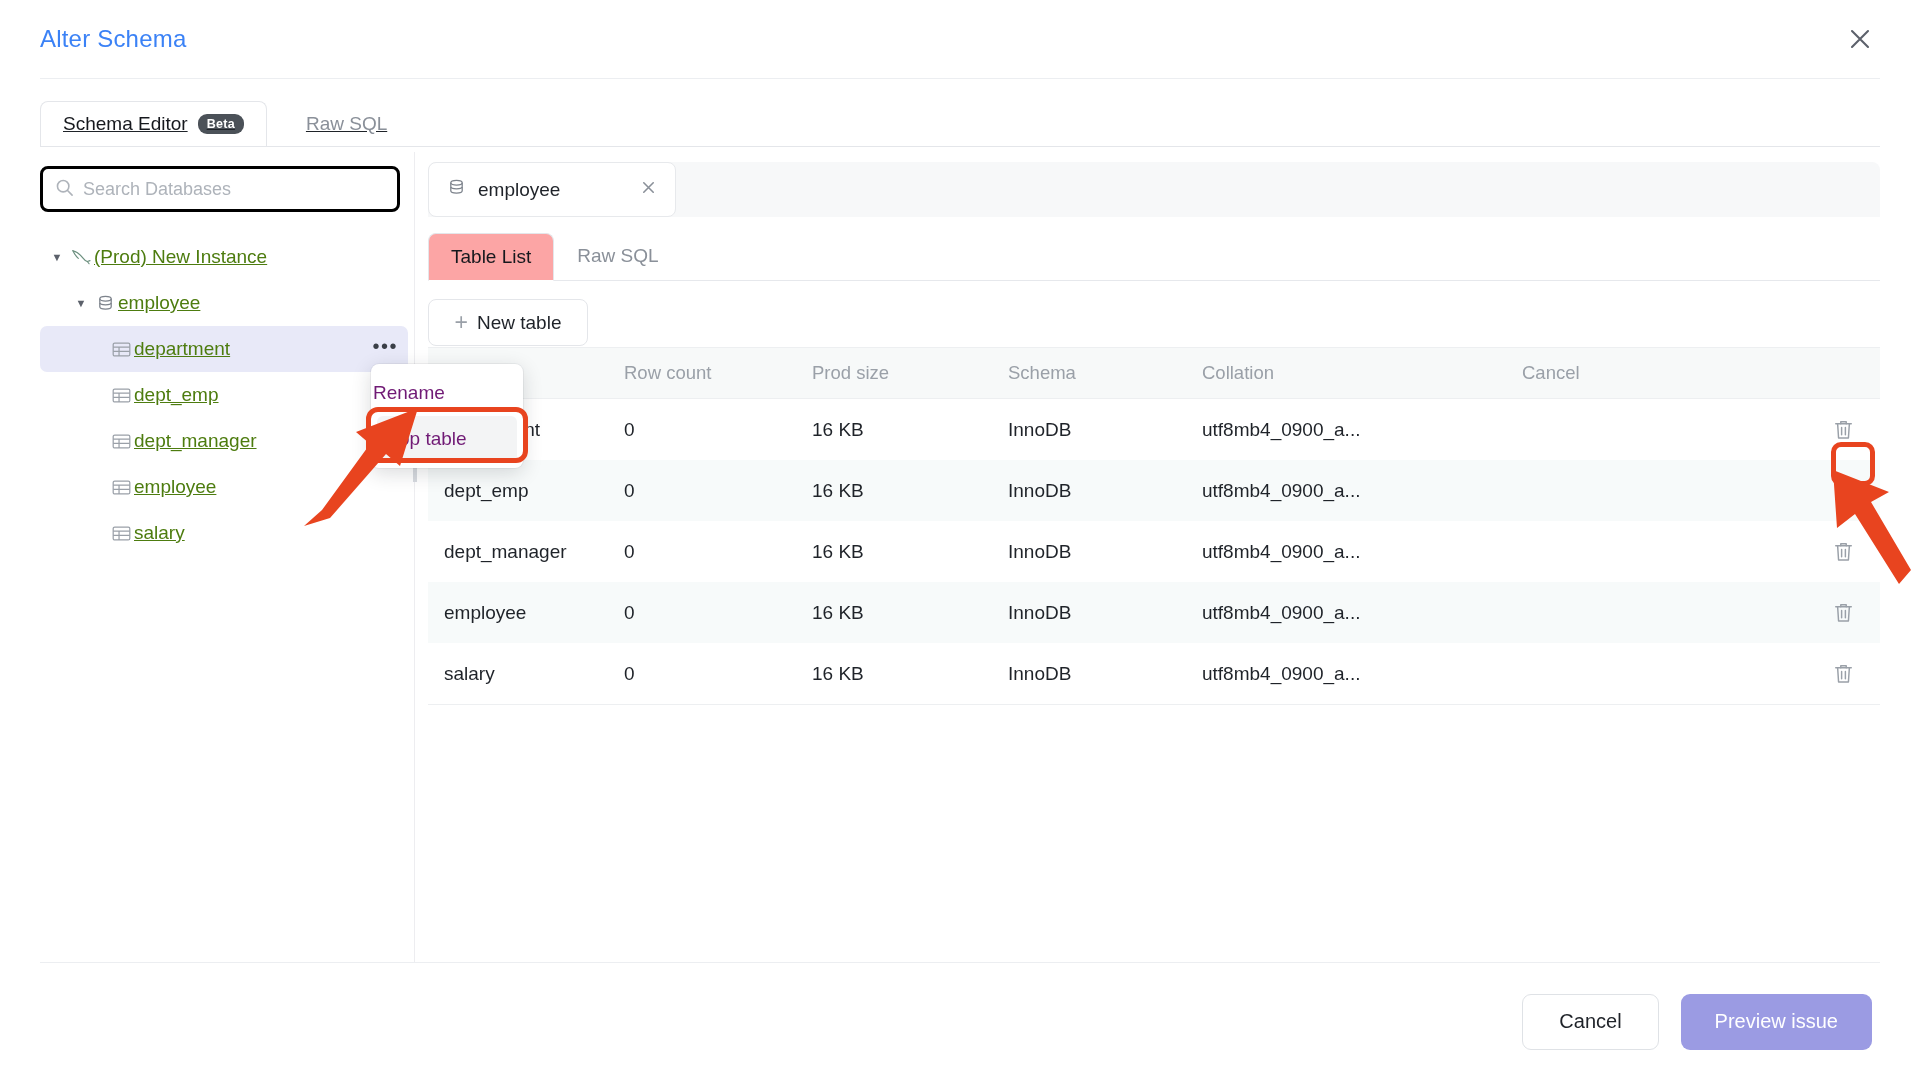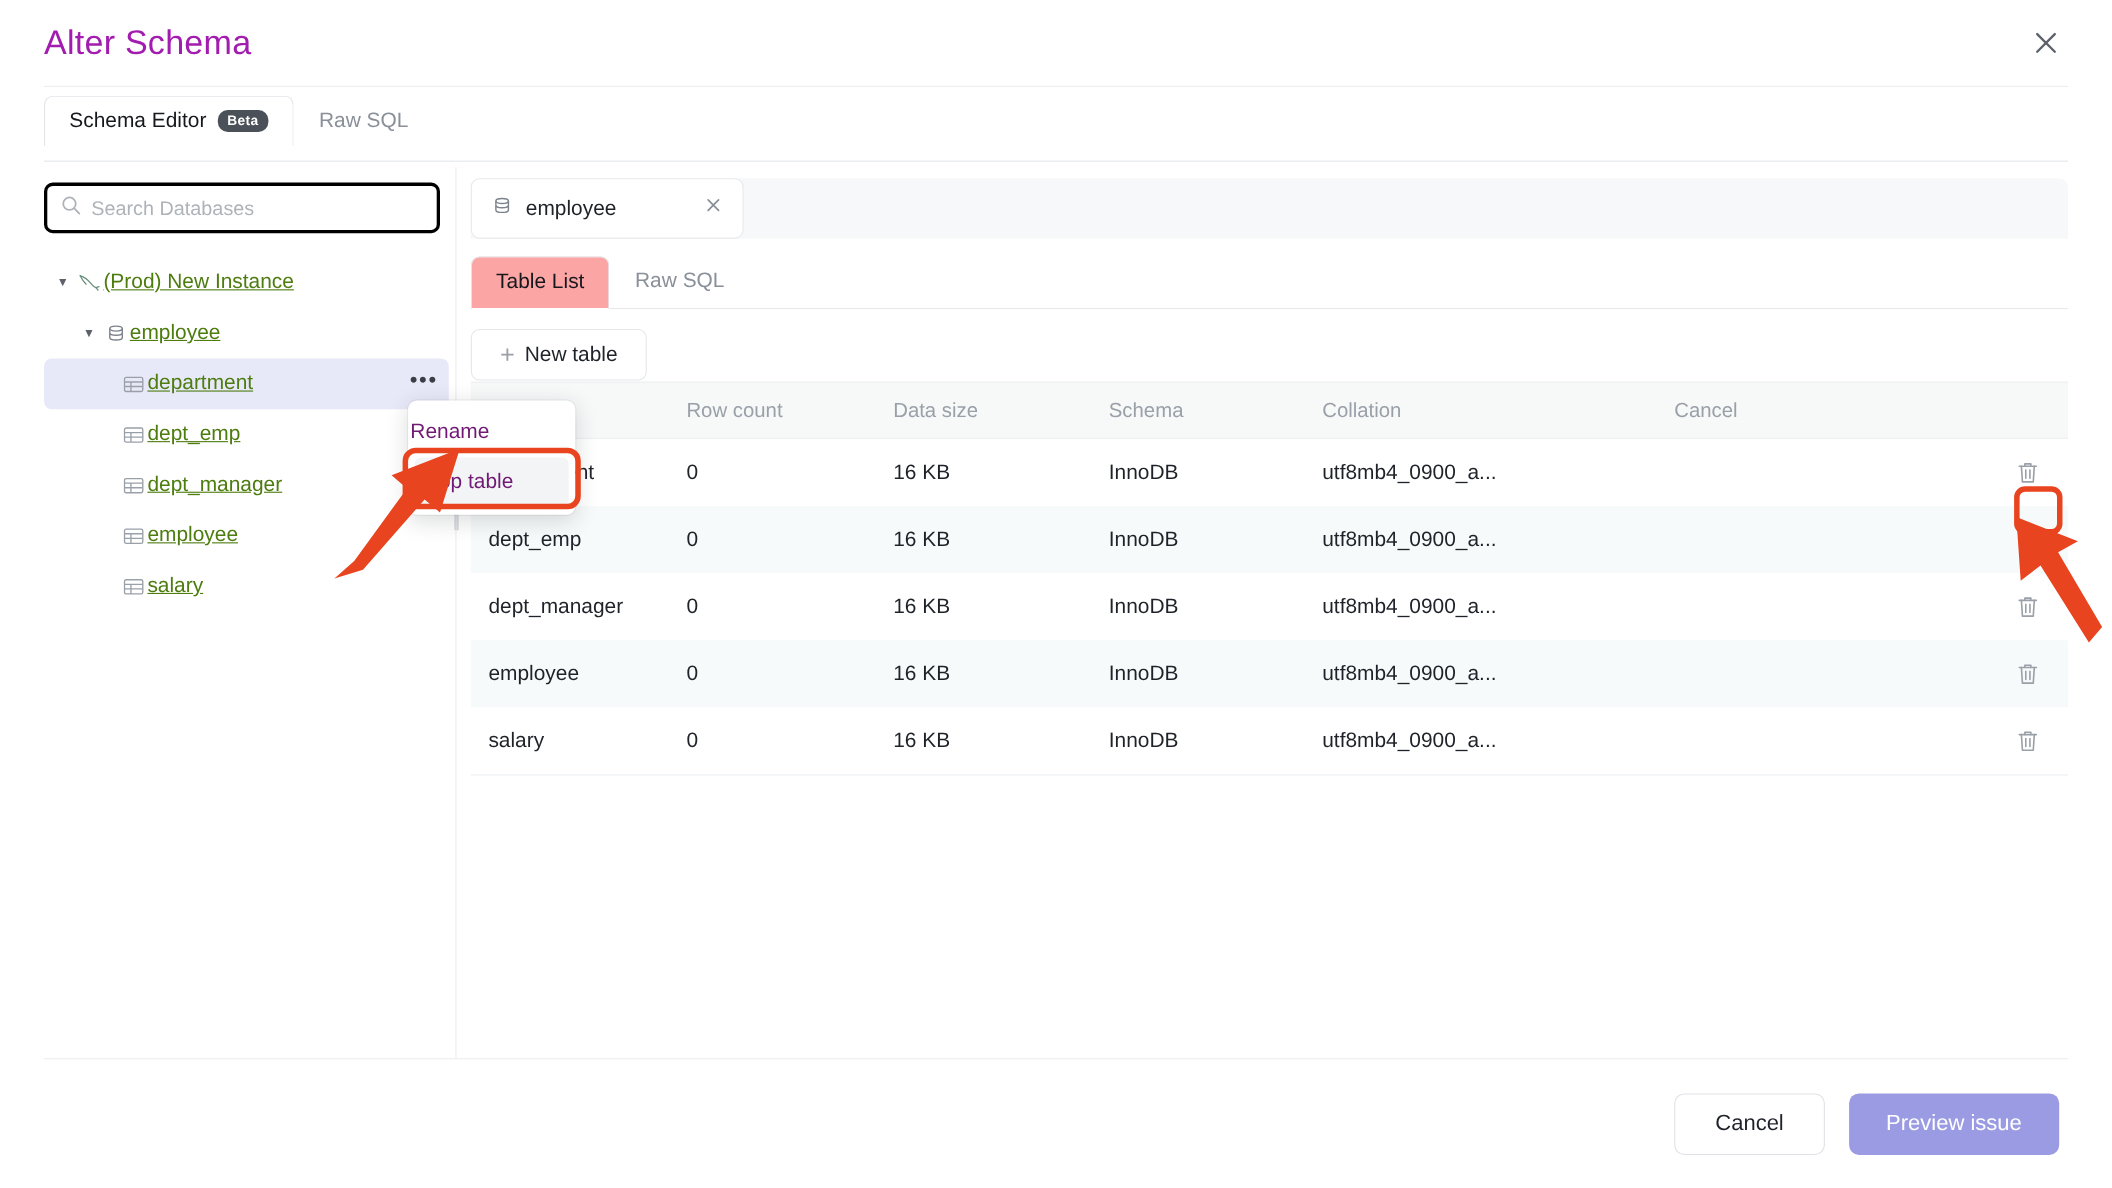--- a/index.html
+++ b/index.html
@@ -11,33 +11,33 @@
     overflow: hidden;
   }
   #root { position: relative; width: 1920px; height: 1080px; }
 
   
   .dlg-header {
     position: absolute; left: 0; top: 0; width: 1920px; height: 78px;
     display: flex; align-items: center; justify-content: space-between;
     padding: 0 40px;
   }
-  .dlg-title { font-size: 31px; font-weight: 400; color: #a21caf; letter-spacing: .2px; }
+  .dlg-title { font-size: 24px; font-weight: 400; color: #3b82f6; letter-spacing: .2px; }
   .close-btn {
     width: 40px; height: 40px; display: flex; align-items: center; justify-content: center;
     cursor: pointer; color: #5c616b;
   }
   .hdr-rule {
     position: absolute; left: 40px; top: 78px; width: 1840px; height: 1px; background: #eceef1;
   }
 
   
   .top-tabs {
-    position: absolute; left: 40px; top: 87px; height: 46px;
-    display: flex; align-items: flex-end; gap: 0;
+    position: absolute; left: 40px; top: 101px; height: 46px;
+    display: flex; align-items: flex-end; gap: 16px; text-decoration: underline;
   }
   .top-tab {
     height: 46px; display: flex; align-items: center; gap: 10px;
     padding: 0 22px; font-size: 19px; color: #8a9099; cursor: pointer;
     border: 1px solid transparent; border-radius: 8px 8px 0 0;
   }
   .top-tab.active {
     color: #16181d; background: #fff;
     border-color: #e4e6ea; border-bottom-color: #fff;
   }
@@ -363,21 +363,21 @@
     <div class="newtable-btn">
       <span class="plus">+</span>
       <span>New table</span>
     </div>
 
     <div class="tbl">
 
       <div class="tbl-head">
         <div class="c-name"></div>
         <div class="c-rows">Row count</div>
-        <div class="c-size">Data size</div>
+        <div class="c-size">Prod size</div>
         <div class="c-eng">Schema</div>
         <div class="c-coll">Collation</div>
         <div class="c-com">Cancel</div>
         <div class="c-act"></div>
       </div>
 
       <div class="tbl-row">
         <div class="c-name">department</div>
         <div class="c-rows">0</div>
         <div class="c-size">16 KB</div>

